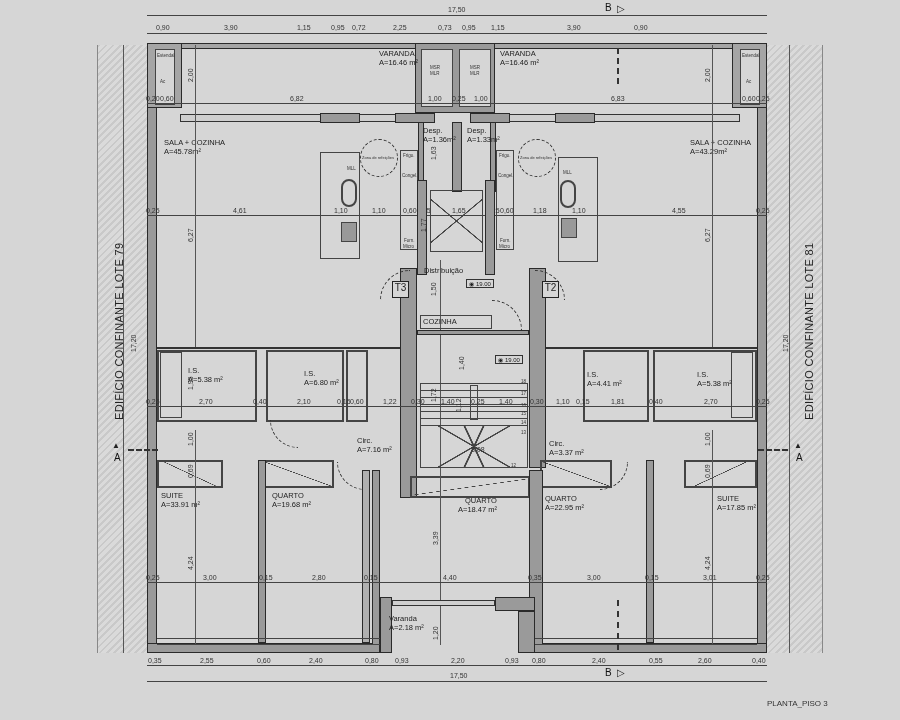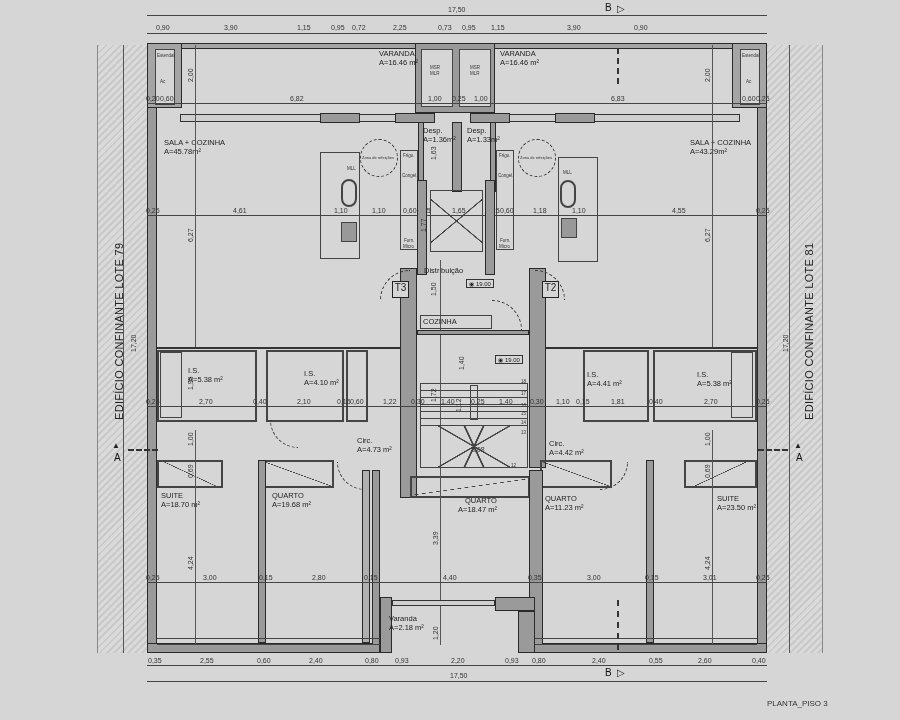--- a/index.html
+++ b/index.html
@@ -227,21 +227,21 @@
 <div class="hline" style="left:546px;top:347px;width:211px;border-top:2px solid #333;"></div>
 <div class="box" style="left:157px;top:350px;width:100px;height:72px;border-width:2px;"></div>
 <div class="box" style="left:160px;top:352px;width:22px;height:66px;"></div>
 <div class="room" style="left:188px;top:366px;">
   <div>I.S.</div>
   <div>A=5.38 m²</div>
 </div>
 <div class="box" style="left:266px;top:350px;width:78px;height:72px;border-width:2px;"></div>
 <div class="room" style="left:304px;top:369px;">
   <div>I.S.</div>
-  <div>A=4.10 m²</div>
+  <div>A=6.80 m²</div>
 </div>
 <div class="box" style="left:346px;top:350px;width:22px;height:72px;border-width:2px;"></div>
 
 <div class="box" style="left:583px;top:350px;width:66px;height:72px;border-width:2px;"></div>
 <div class="room" style="left:587px;top:370px;">
   <div>I.S.</div>
   <div>A=4.41 m²</div>
 </div>
 <div class="box" style="left:653px;top:350px;width:104px;height:72px;border-width:2px;"></div>
 <div class="box" style="left:731px;top:352px;width:22px;height:66px;"></div>
@@ -268,25 +268,25 @@
 <div class="dim" style="left:611px;top:398px;">1,81</div>
 <div class="dim" style="left:649px;top:398px;">0,40</div>
 <div class="dim" style="left:704px;top:398px;">2,70</div>
 <div class="dim" style="left:756px;top:398px;">0,25</div>
 <div class="dimv" style="left:187px;top:390px;">1,95</div>
 <div class="dimv" style="left:187px;top:446px;">1,00</div>
 <div class="dimv" style="left:704px;top:446px;">1,00</div>
 
 <div class="room" style="left:357px;top:436px;">
   <div>Circ.</div>
-  <div>A=4.73 m²</div>
+  <div>A=7.16 m²</div>
 </div>
 <div class="room" style="left:549px;top:439px;">
   <div>Circ.</div>
-  <div>A=4.42 m²</div>
+  <div>A=3.37 m²</div>
 </div>
 <div class="door" style="left:270px;top:420px;width:28px;height:28px;border-radius:0 0 0 28px;border-top:none;border-right:none;"></div>
 <div class="door" style="left:337px;top:462px;width:28px;height:28px;border-radius:0 0 0 28px;border-top:none;border-right:none;"></div>
 <div class="door" style="left:600px;top:462px;width:28px;height:28px;border-radius:0 0 28px 0;border-top:none;border-left:none;"></div>
 
 <div class="section" style="left:114px;top:452px;">A</div>
 <div class="abs" style="left:112px;top:441px;font-size:8px;">▲</div>
 <div class="section" style="left:796px;top:452px;">A</div>
 <div class="abs" style="left:794px;top:441px;font-size:8px;">▲</div>
 <div class="hline" style="left:128px;top:449px;width:30px;border-top:2px dashed #333;"></div>
@@ -301,37 +301,37 @@
 <div class="dimv" style="left:704px;top:478px;">0,69</div>
 
 <div class="wall" style="left:258px;top:460px;width:8px;height:183px;"></div>
 <div class="wall" style="left:362px;top:470px;width:8px;height:173px;background:#b0b0b0;"></div>
 <div class="wall" style="left:372px;top:470px;width:8px;height:175px;"></div>
 <div class="wall" style="left:529px;top:470px;width:14px;height:175px;"></div>
 <div class="wall" style="left:646px;top:460px;width:8px;height:183px;"></div>
 
 <div class="room" style="left:161px;top:491px;">
   <div>SUITE</div>
-  <div>A=18.70 m²</div>
+  <div>A=33.91 m²</div>
 </div>
 <div class="room" style="left:272px;top:491px;">
   <div>QUARTO</div>
   <div>A=19.68 m²</div>
 </div>
 <div class="room" style="left:458px;top:496px;">
   <div style="padding-left:7px;">QUARTO</div>
   <div>A=18.47 m²</div>
 </div>
 <div class="room" style="left:545px;top:494px;">
   <div>QUARTO</div>
-  <div>A=11.23 m²</div>
+  <div>A=22.95 m²</div>
 </div>
 <div class="room" style="left:717px;top:494px;">
   <div>SUITE</div>
-  <div>A=23.50 m²</div>
+  <div>A=17.85 m²</div>
 </div>
 
 <div class="vline" style="left:195px;top:430px;height:215px;"></div>
 <div class="vline" style="left:712px;top:430px;height:215px;"></div>
 <div class="vline" style="left:440px;top:475px;height:170px;"></div>
 <div class="dimv" style="left:187px;top:570px;">4,24</div>
 <div class="dimv" style="left:704px;top:570px;">4,24</div>
 <div class="dimv" style="left:432px;top:545px;">3,39</div>
 <div class="hline" style="left:147px;top:582px;width:620px;"></div>
 <div class="dim" style="left:146px;top:574px;">0,25</div>

